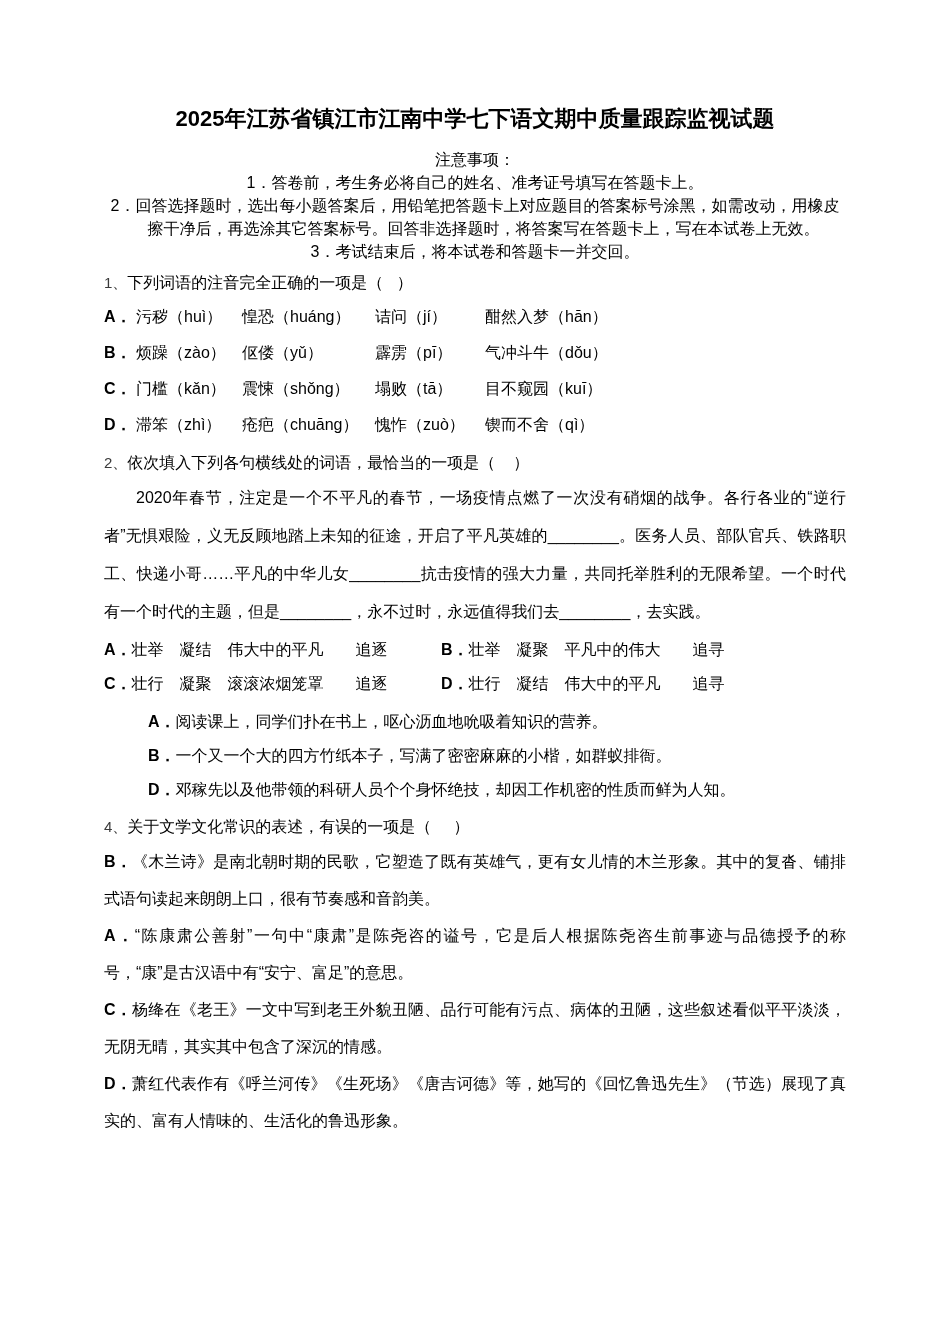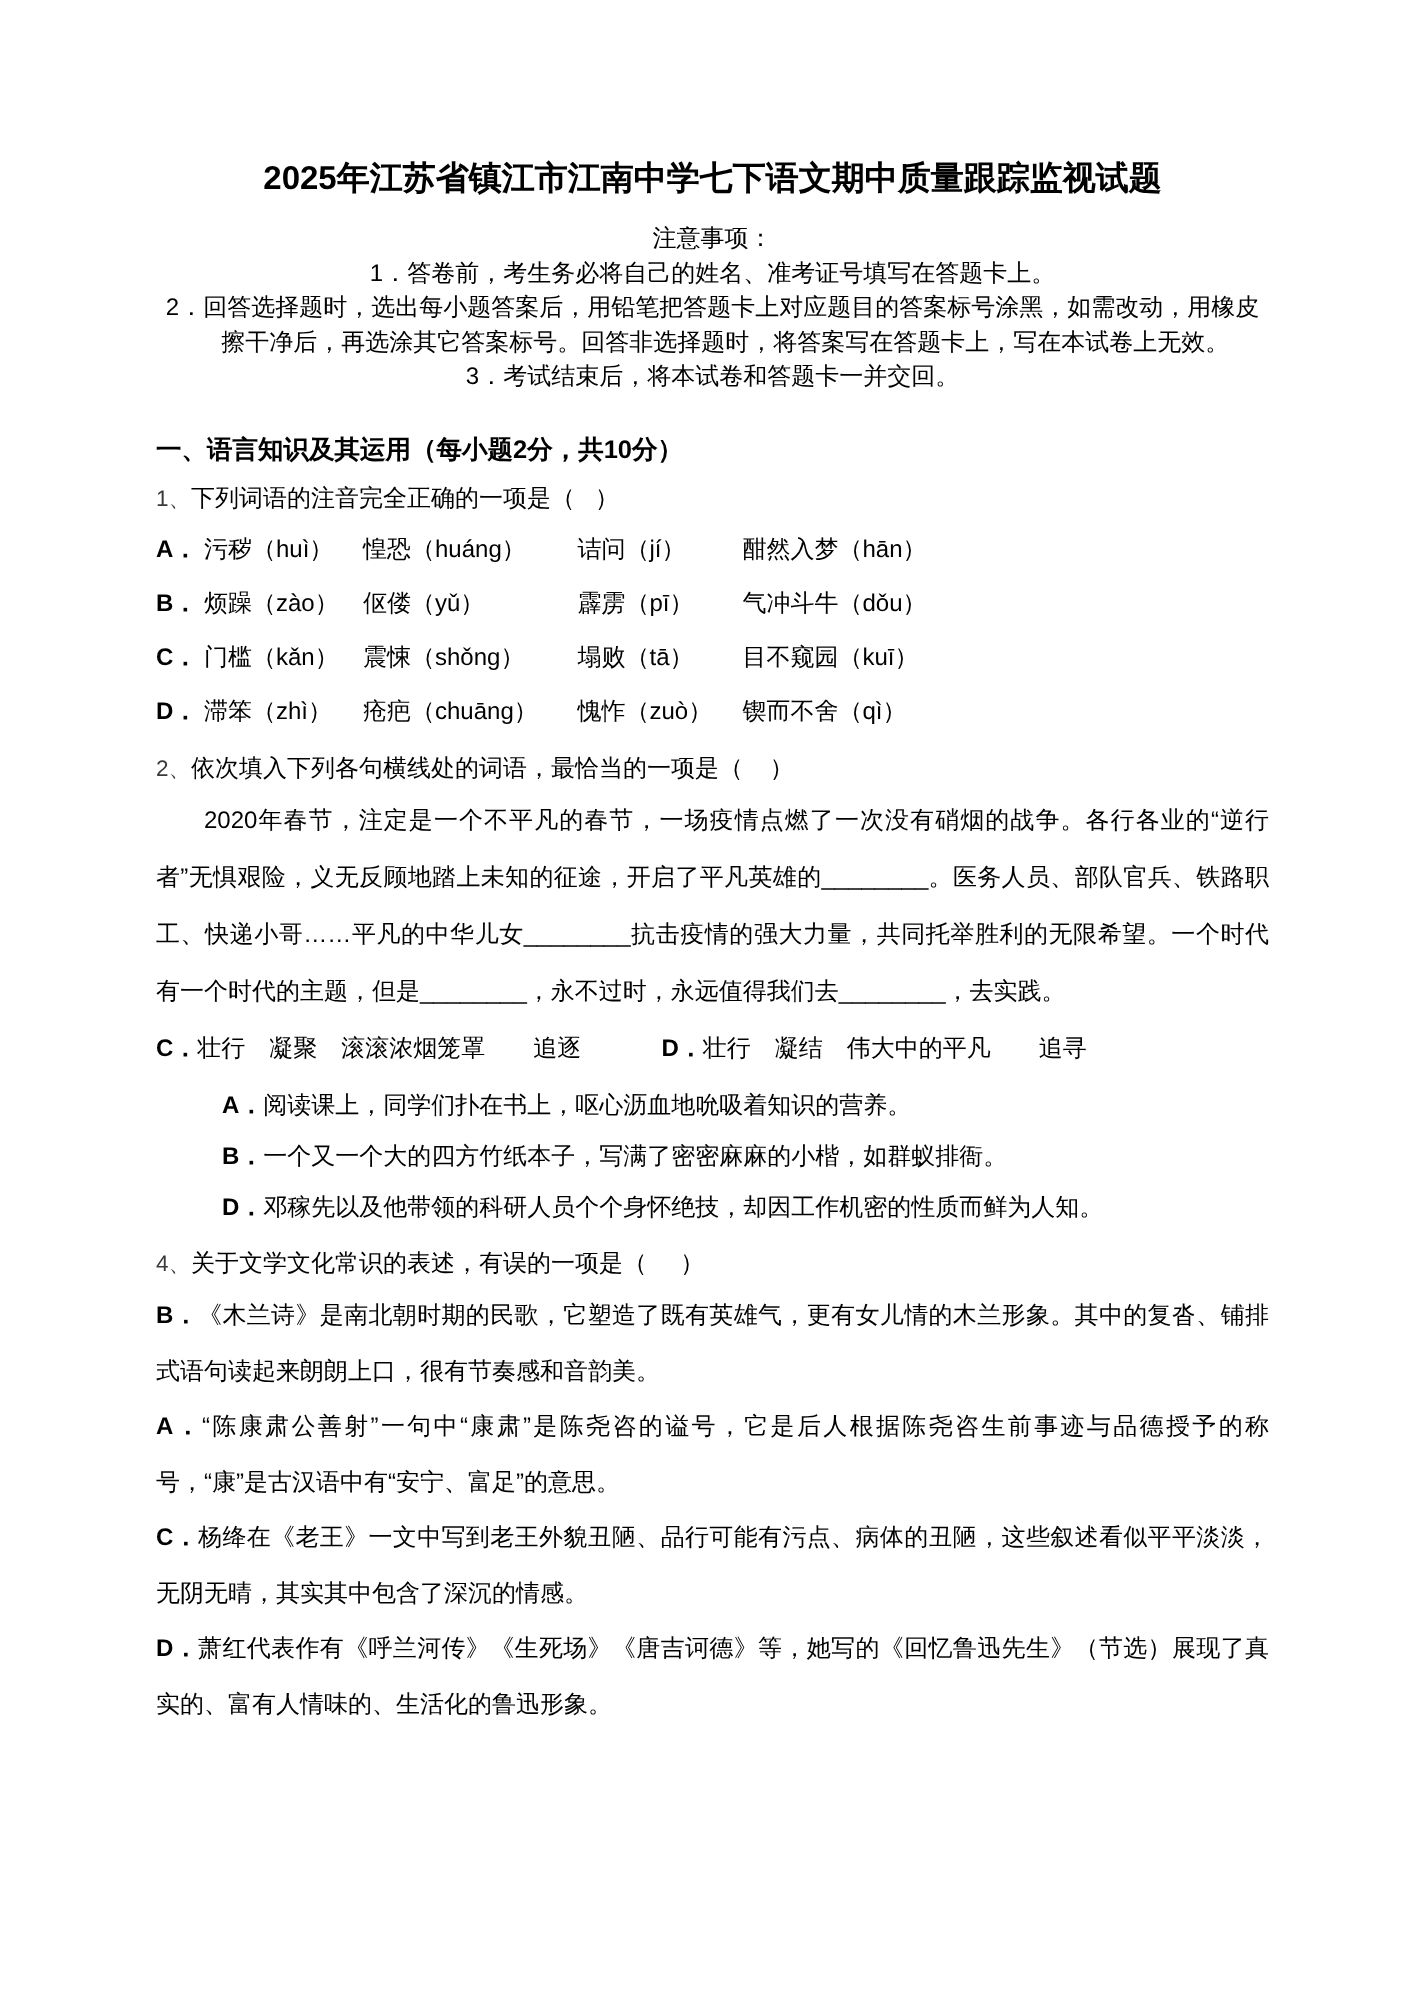--- a/index.html
+++ b/index.html
@@ -53,21 +53,21 @@
     line-height: 36px;
     white-space: pre-wrap;
   }
   .opt-label {
     font-weight: 700;
     width: 32px;
     flex: 0 0 32px;
   }
   .pw1 { width: 106px; flex: 0 0 106px; }
   .pw2 { width: 133px; flex: 0 0 133px; }
-  .pw3 { width: 110px; flex: 0 0 110px; margin-left: 10px; }
+  .pw3 { width: 110px; flex: 0 0 110px; }
   .passage {
     line-height: 38px;
     text-indent: 2em;
     text-align: justify;
     margin: 2px 0 2px 0;
   }
   .q2row {
     display: flex;
     line-height: 34px;
     white-space: pre-wrap;
@@ -96,21 +96,20 @@
 
   <h1 class="title">2025年江苏省镇江市江南中学七下语文期中质量跟踪监视试题</h1>
 
   <div class="notice">
     <div class="notice-line">注意事项：</div>
     <div class="notice-line">1．答卷前，考生务必将自己的姓名、准考证号填写在答题卡上。</div>
     <div class="notice-line hang">2．回答选择题时，选出每小题答案后，用铅笔把答题卡上对应题目的答案标号涂黑，如需改动，用橡皮擦干净后，再选涂其它答案标号。回答非选择题时，将答案写在答题卡上，写在本试卷上无效。</div>
     <div class="notice-line">3．考试结束后，将本试卷和答题卡一并交回。</div>
   </div>
 
-  <div class="section-heading">一、语言知识及其运用（每小题2分，共10分）</div>
 
   <div class="question">
     <div class="stem"><span class="qnum">1、</span><span>下列词语的注音完全正确的一项是（   ）</span></div>
 
     <div class="pinyin-row">
       <span class="opt-label">A．</span>
       <span class="pw1">污秽（huì）</span>
       <span class="pw2">惶恐（huáng）</span>
       <span class="pw3">诘问（jí）</span>
       <span>酣然入梦（hān）</span>
@@ -137,20 +136,24 @@
       <span>锲而不舍（qì）</span>
     </div>
   </div>
 
   <div class="question">
     <div class="stem"><span class="qnum">2、</span><span>依次填入下列各句横线处的词语，最恰当的一项是（    ）</span></div>
 
     <div class="passage">2020年春节，注定是一个不平凡的春节，一场疫情点燃了一次没有硝烟的战争。各行各业的“逆行者”无惧艰险，义无反顾地踏上未知的征途，开启了平凡英雄的________。医务人员、部队官兵、铁路职工、快递小哥……平凡的中华儿女________抗击疫情的强大力量，共同托举胜利的无限希望。一个时代有一个时代的主题，但是________，永不过时，永远值得我们去________，去实践。</div>
 
     <div class="q2row">
+      <span class="q2left"><span class="blabel">A．</span><span>壮举　凝结　伟大中的平凡　　追逐</span></span>
+      <span><span class="blabel">B．</span><span>壮举　凝聚　平凡中的伟大　　追寻</span></span>
+    </div>
+    <div class="q2row">
       <span class="q2left"><span class="blabel">C．</span><span>壮行　凝聚　滚滚浓烟笼罩　　追逐</span></span>
       <span><span class="blabel">D．</span><span>壮行　凝结　伟大中的平凡　　追寻</span></span>
     </div>
   </div>
 
   <div class="question">
 
     <div class="opt-line"><span class="blabel">A．</span><span>阅读课上，同学们扑在书上，呕心沥血地吮吸着知识的营养。</span></div>
     <div class="opt-line"><span class="blabel">B．</span><span>一个又一个大的四方竹纸本子，写满了密密麻麻的小楷，如群蚁排衙。</span></div>
     <div class="opt-line"><span class="blabel">D．</span><span>邓稼先以及他带领的科研人员个个身怀绝技，却因工作机密的性质而鲜为人知。</span></div>

